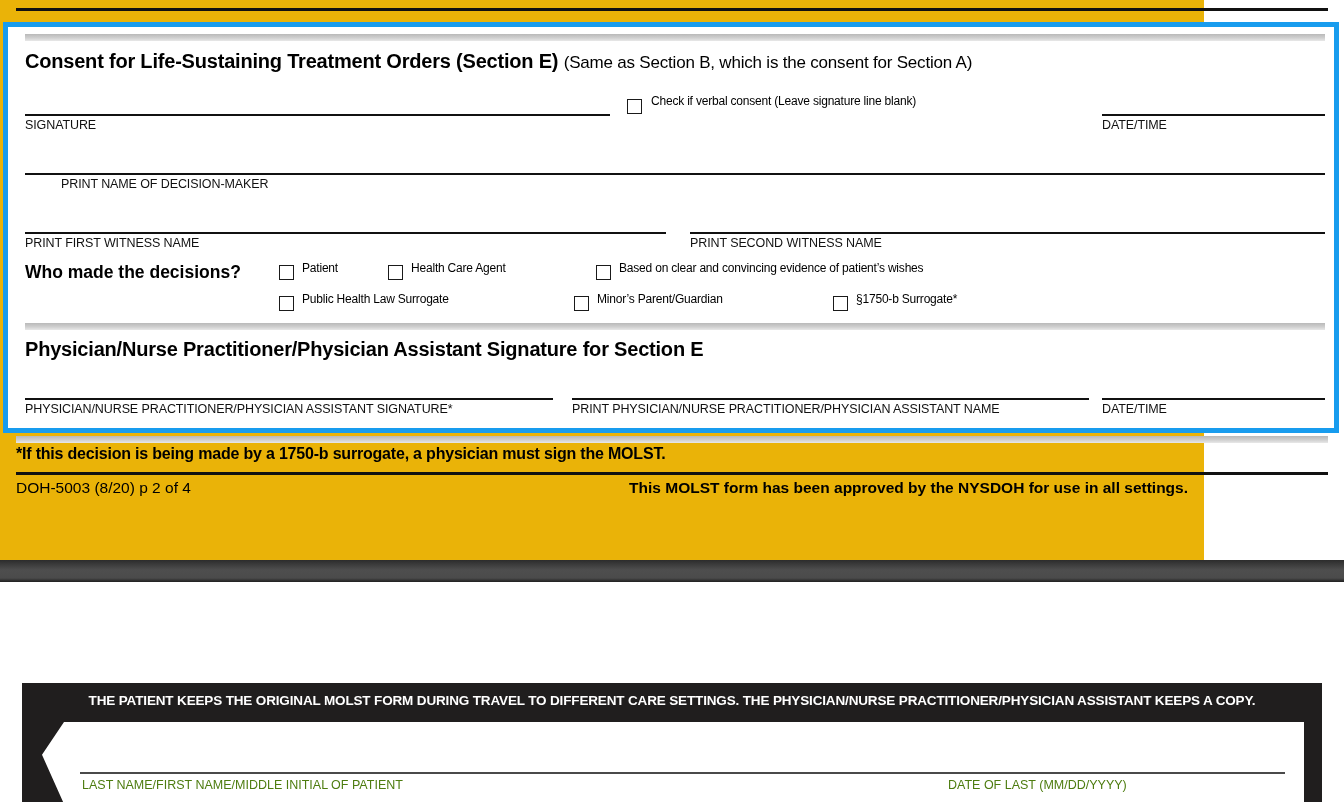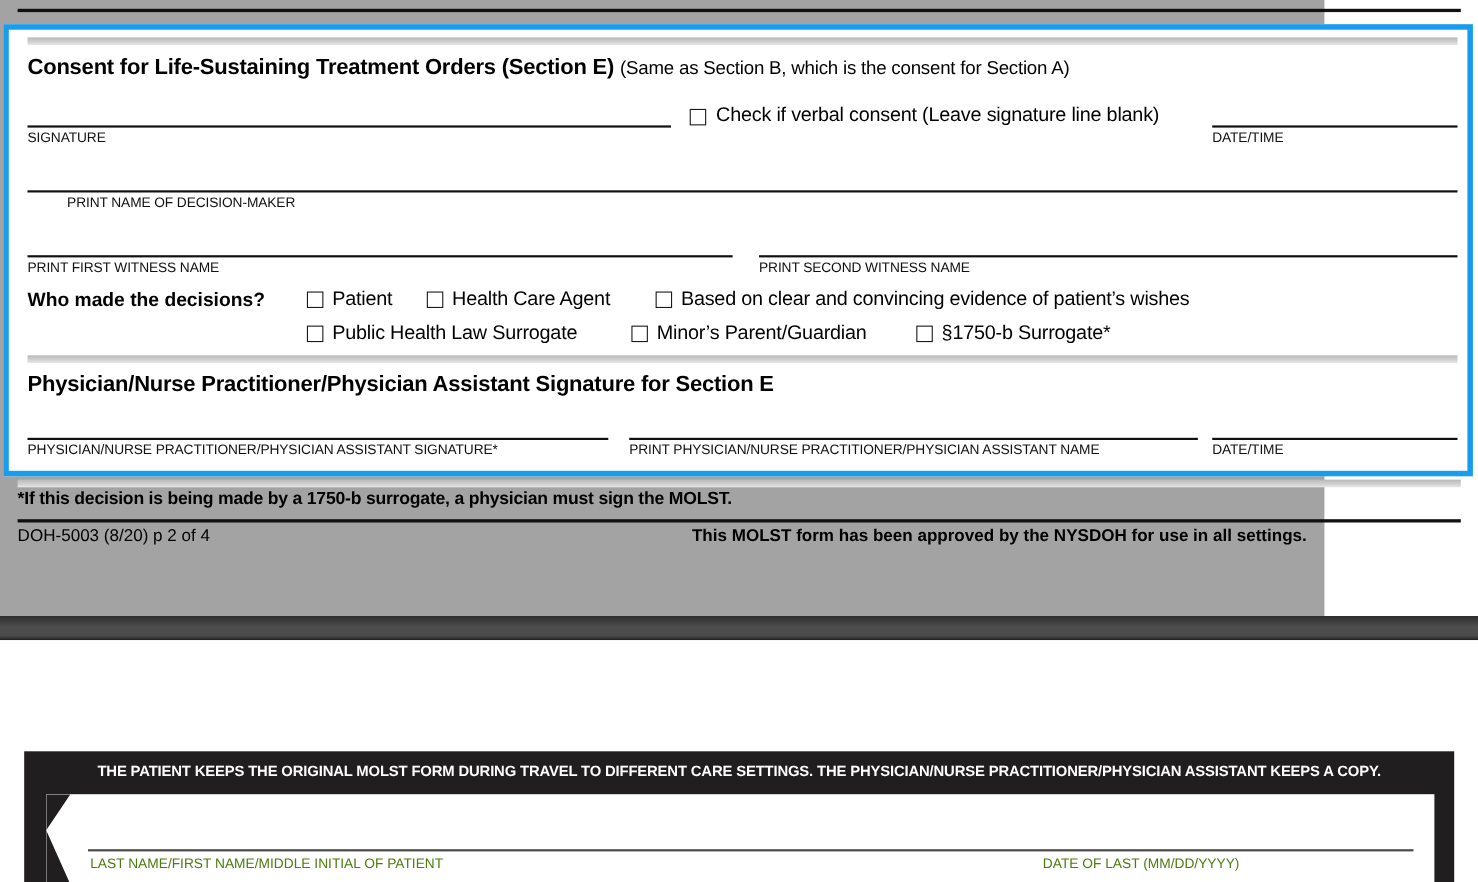--- a/index.html
+++ b/index.html
@@ -15,21 +15,21 @@
     overflow: hidden;
     position: relative;
   }
 
   
   #page-fragment {
     position: absolute;
     left: 0; top: 0;
     width: 1204px;
     height: 560px;
-    background: #a3a3a3;
+    background: #eab308;
   }
 
   .top-rule {
     position: absolute;
     left: 16px; top: 8px;
     width: 1312px;
     height: 3px;
     background: #111111;
   }
 
@@ -88,21 +88,21 @@
     position: absolute;
     width: 15px;
     height: 15px;
     border: 1.6px solid #1a1a1a;
     box-sizing: border-box;
     background: #fff;
   }
 
   .opt {
     position: absolute;
-    font-size: 18px;
+    font-size: 12px;
     white-space: nowrap;
     letter-spacing: -0.2px;
   }
 
   .bold-q {
     position: absolute;
     font-size: 17.5px;
     font-weight: bold;
     white-space: nowrap;
   }

